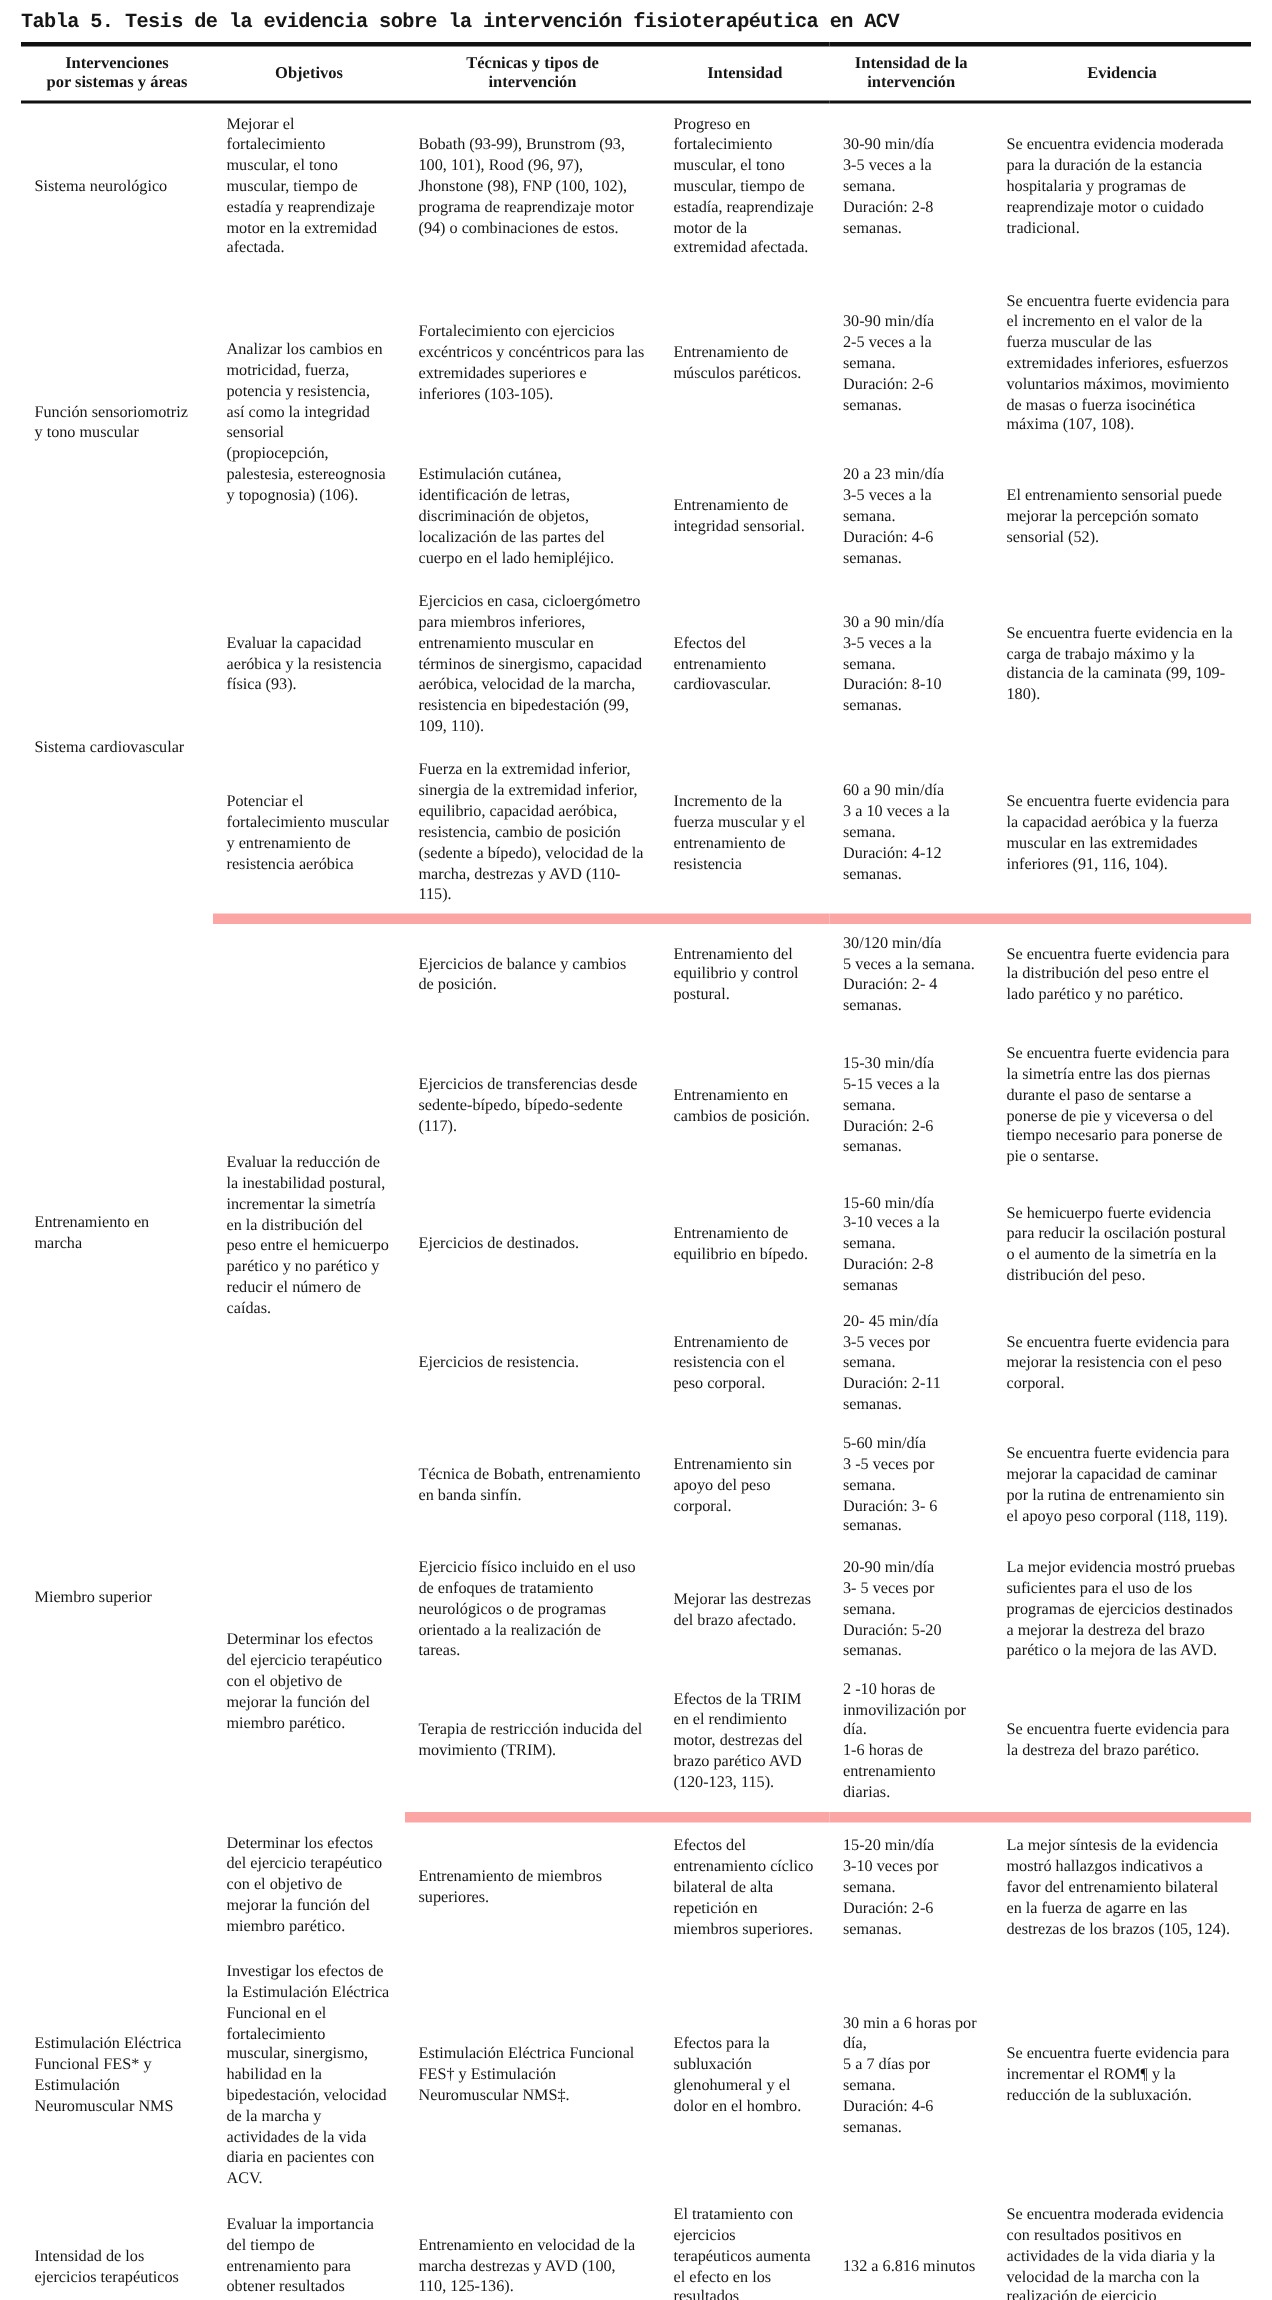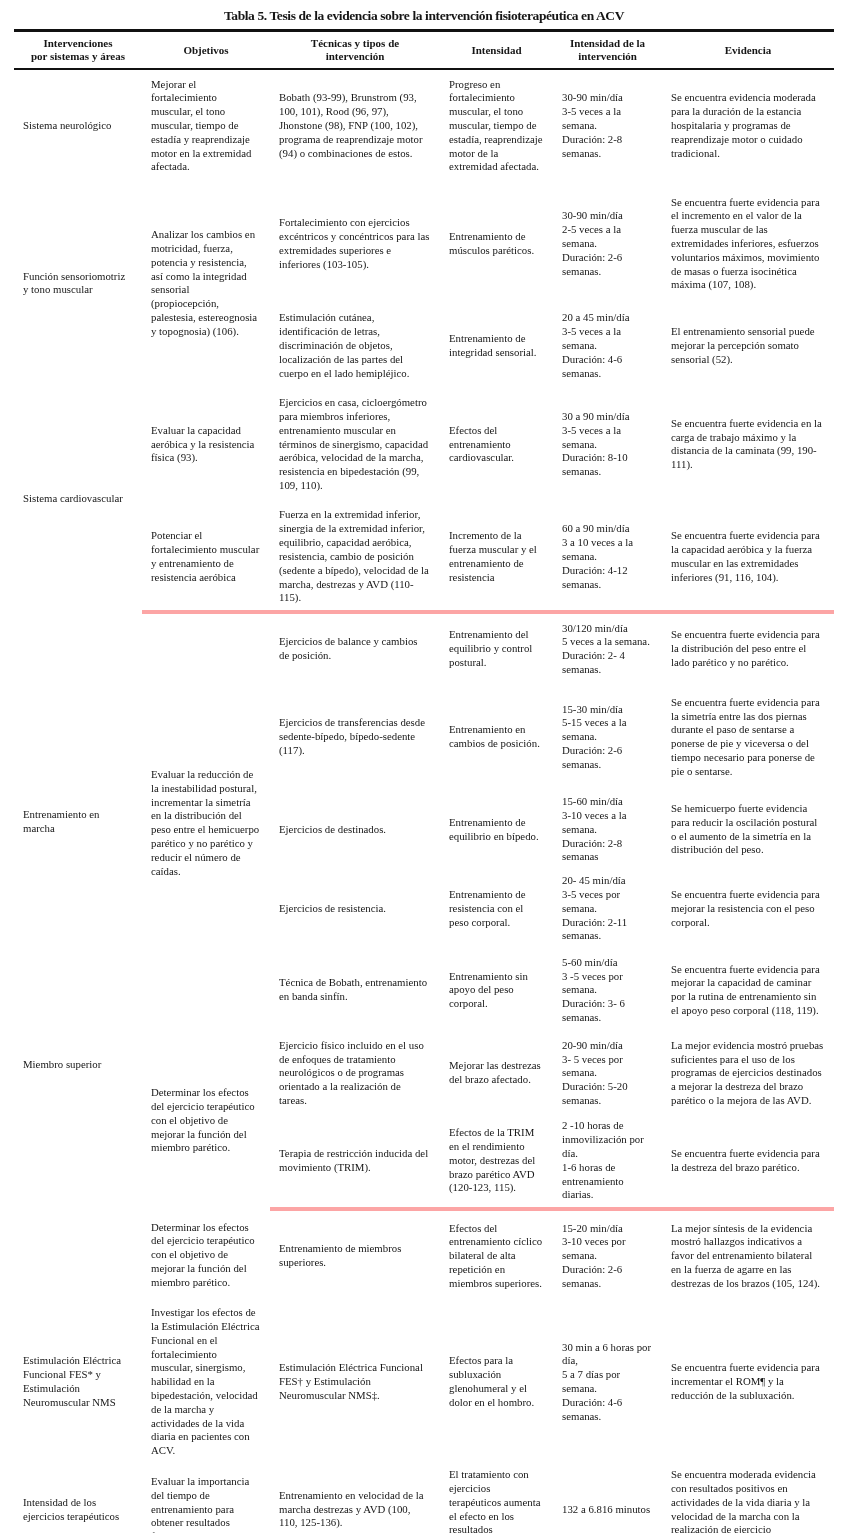--- a/index.html
+++ b/index.html
@@ -3,41 +3,41 @@
 <meta charset="utf-8">
 <style>
   html,body { margin:0; padding:0; background:#ffffff; }
   .page {
     width:848px; min-height:1533px; box-sizing:border-box;
     padding:6px 14px 0 14px;
     font-family:"Liberation Serif", serif;
     color:#161616; background:#ffffff;
   }
   .title {
-    font-family:Liberation Serif, serif;
+    font-family:Liberation Mono, monospace;
     font-size:13.5px; font-weight:bold; letter-spacing:-0.4px;
-    text-align:center; padding:2px 0 5px 0;
+    padding:2px 0 5px 0;
   }
   table.evidence {
     width:820px; border-collapse:collapse; table-layout:fixed;
   }
   table.evidence th {
     font-family:"Liberation Serif", serif;
     font-size:11px; font-weight:bold; text-align:center; vertical-align:middle;
     padding:5px 3px; line-height:1.2;
     border-top:3px solid #111; border-bottom:2px solid #111;
     white-space:pre-line;
   }
   table.evidence td {
     font-size:10.8px; line-height:1.28; vertical-align:middle;
     text-align:left; padding:5px 10px 5px 9px;
     overflow:hidden;
   }
   td.nl { white-space:pre-line; }
-  tr.sec-end > td { border-bottom:4px solid #fca5a5; }
+  tr.sec-end > td { border-bottom:7px solid #fca5a5; }
 </style>
 </head>
 <body>
 
 <div class="page">
 
   <div class="title">Tabla 5. Tesis de la evidencia sobre la intervención fisioterapéutica en ACV</div>
 
   <table class="evidence">
     <colgroup>
@@ -80,35 +80,35 @@
         <td>Fortalecimiento con ejercicios excéntricos y concéntricos para las extremidades superiores e inferiores (103-105).</td>
         <td>Entrenamiento de músculos paréticos.</td>
         <td class="nl">30-90 min/día
 2-5 veces a la semana.
 Duración: 2-6 semanas.</td>
         <td>Se encuentra fuerte evidencia para el incremento en el valor de la fuerza muscular de las extremidades inferiores, esfuerzos voluntarios máximos, movimiento de masas o fuerza isocinética máxima (107, 108).</td>
       </tr>
       <tr style="height:70px">
         <td>Estimulación cutánea, identificación de letras, discriminación de objetos, localización de las partes del cuerpo en el lado hemipléjico.</td>
         <td>Entrenamiento de integridad sensorial.</td>
-        <td class="nl">20 a 45 min/día
+        <td class="nl">20 a 23 min/día
 3-5 veces a la semana.
 Duración: 4-6 semanas.</td>
         <td>El entrenamiento sensorial puede mejorar la percepción somato sensorial (52).</td>
       </tr>
 
       <tr style="height:118px">
         <td rowspan="2">Sistema cardiovascular</td>
         <td>Evaluar la capacidad aeróbica y la resistencia física (93).</td>
         <td>Ejercicios en casa, cicloergómetro para miembros inferiores, entrenamiento muscular en términos de sinergismo, capacidad aeróbica, velocidad de la marcha, resistencia en bipedestación (99, 109, 110).</td>
         <td>Efectos del entrenamiento cardiovascular.</td>
         <td class="nl">30 a 90 min/día
 3-5 veces a la semana.
 Duración: 8-10 semanas.</td>
-        <td>Se encuentra fuerte evidencia en la carga de trabajo máximo y la distancia de la caminata (99, 190-111).</td>
+        <td>Se encuentra fuerte evidencia en la carga de trabajo máximo y la distancia de la caminata (99, 109-180).</td>
       </tr>
       <tr class="sec-end" style="height:100px">
         <td>Potenciar el fortalecimiento muscular y entrenamiento de resistencia aeróbica</td>
         <td>Fuerza en la extremidad inferior, sinergia de la extremidad inferior, equilibrio, capacidad aeróbica, resistencia, cambio de posición (sedente a bípedo), velocidad de la marcha, destrezas y AVD (110-115).</td>
         <td>Incremento de la fuerza muscular y el entrenamiento de resistencia</td>
         <td class="nl">60 a 90 min/día
 3 a 10 veces a la semana.
 Duración: 4-12 semanas.</td>
         <td>Se encuentra fuerte evidencia para la capacidad aeróbica y la fuerza muscular en las extremidades inferiores (91, 116, 104).</td>
       </tr>

